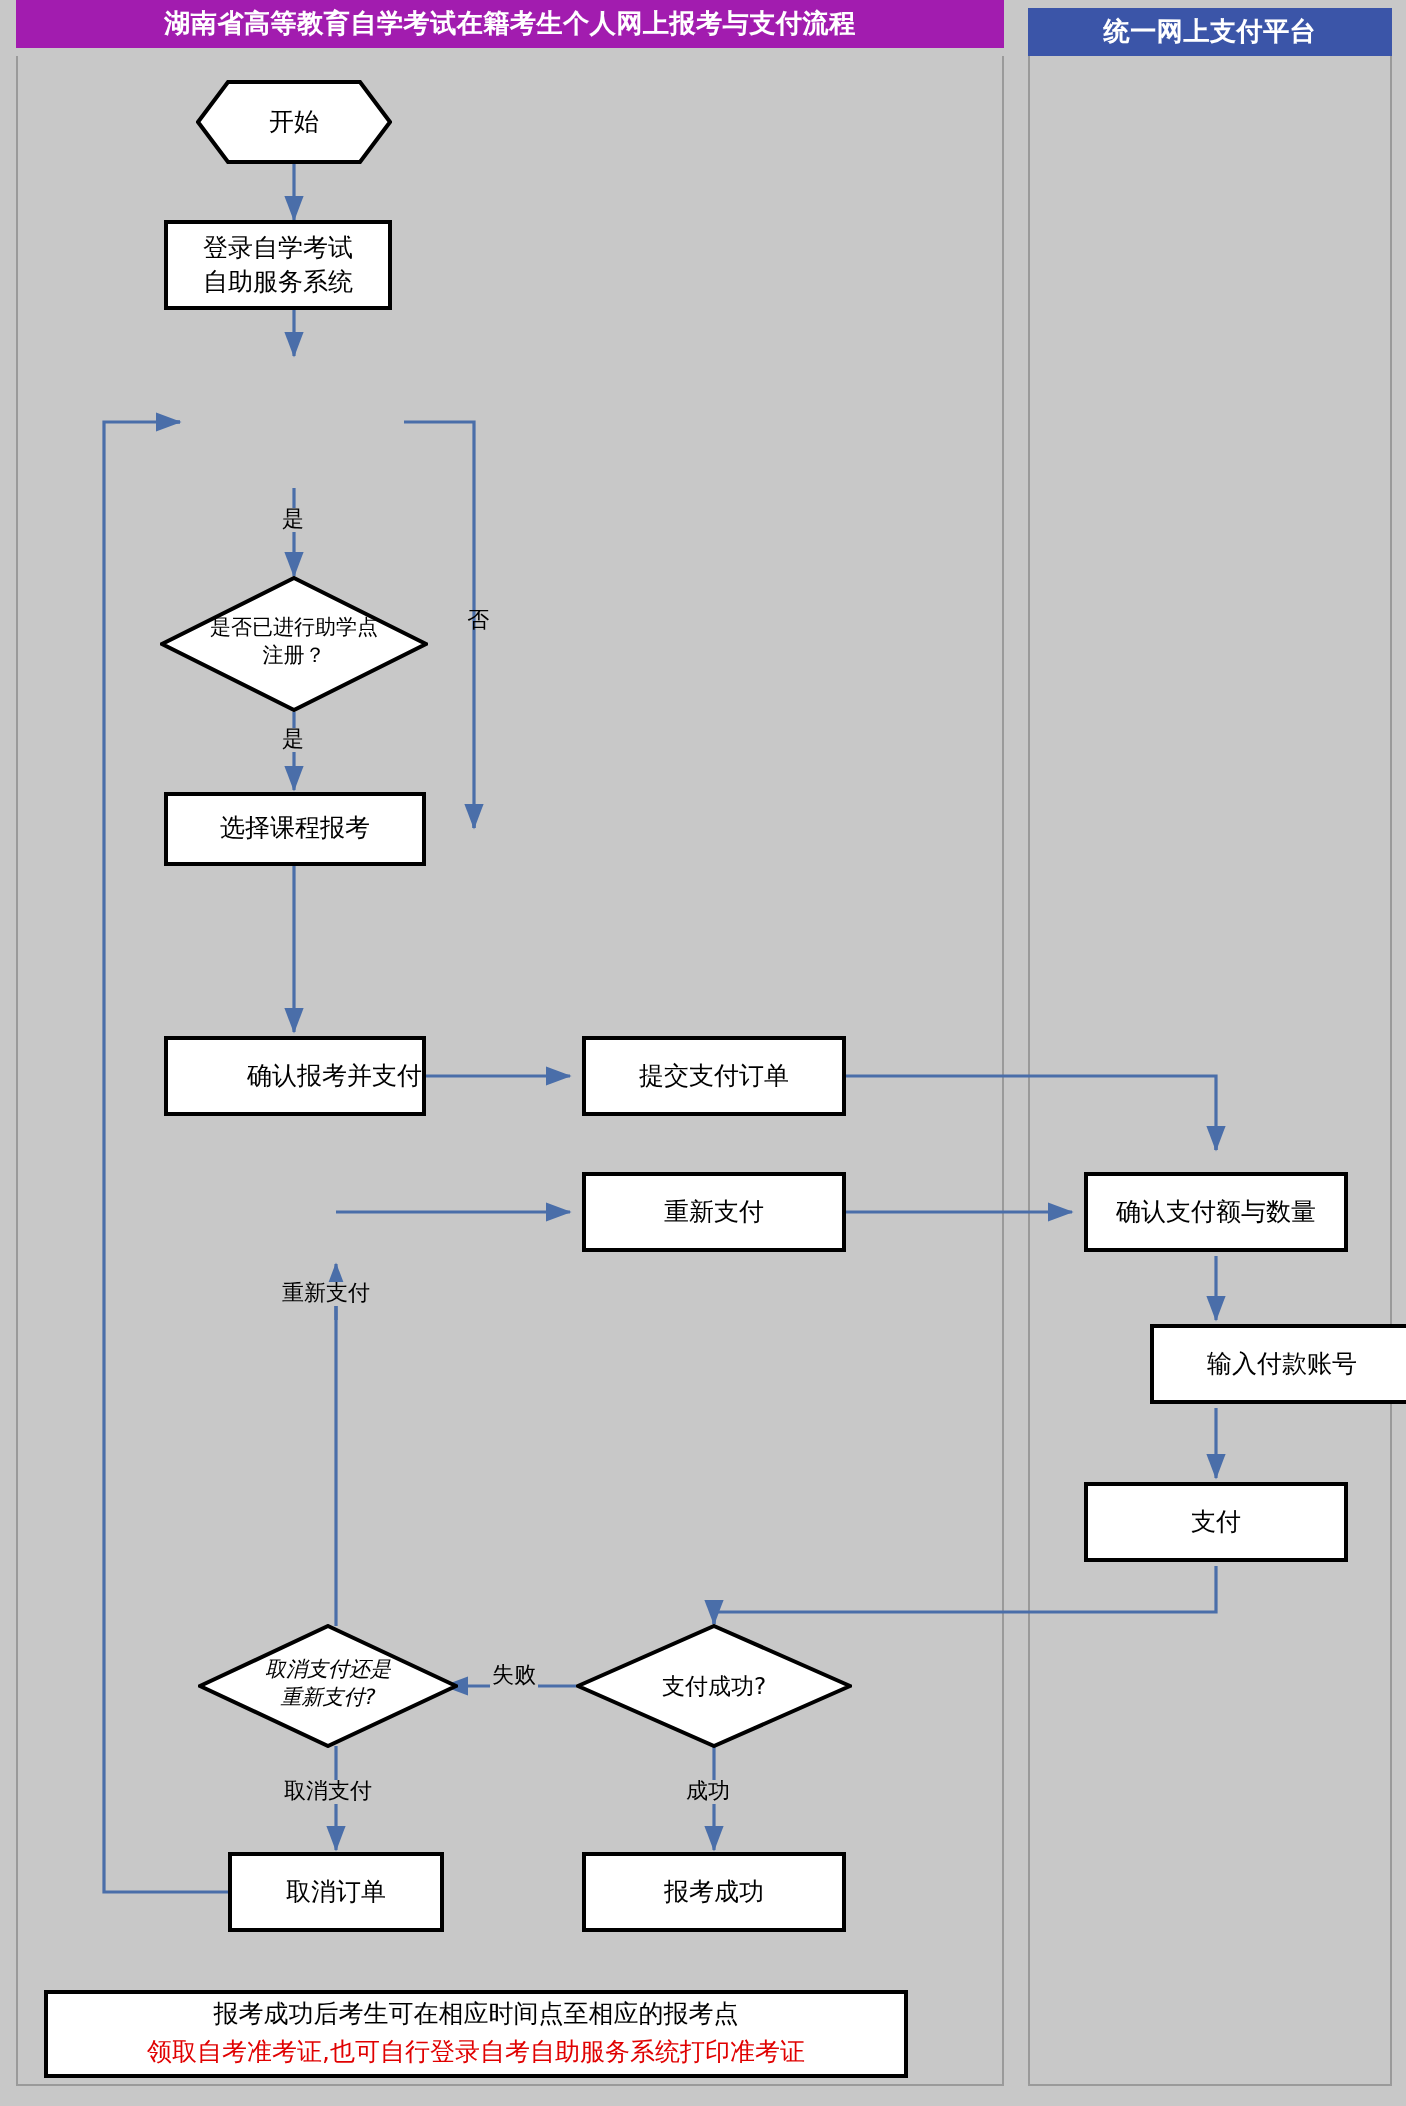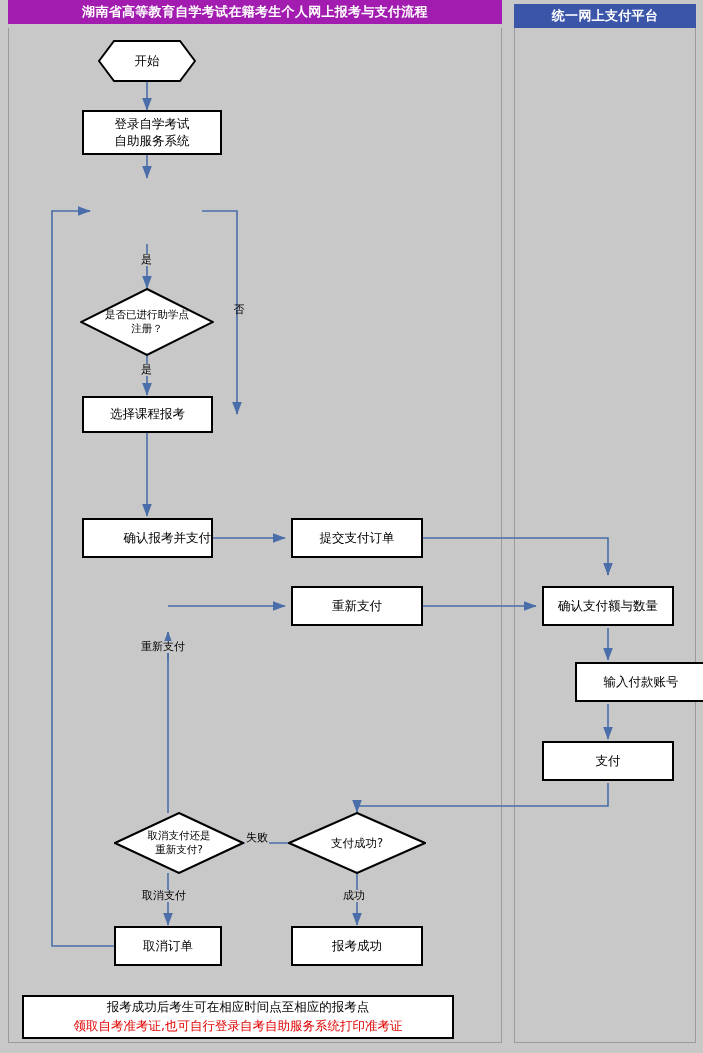--- a/index.html
+++ b/index.html
@@ -232,21 +232,21 @@
     </g>
   </svg>
 
   <div class="hex-wrap" style="left:98px; top:40px; width:98px; height:42px;">
     <svg width="98" height="42" viewBox="0 0 98 42">
       <polygon points="16,1 82,1 97,21 82,41 16,41 1,21" fill="#ffffff" stroke="#000000" stroke-width="2"></polygon>
     </svg>
     <div class="hex-label">开始</div>
   </div>
 
-  <div class="node rect" style="left:82px; top:110px; width:140px; height:45px; flex-direction:column;">
+  <div class="node rect" style="left:82px; top:110px; width:114px; height:45px; flex-direction:column;">
     <span style="white-space:pre-line;">登录自学考试
 自助服务系统</span>
   </div>
 
 
   <div class="diamond-wrap" style="left:80px; top:288px; width:134px; height:68px;">
     <svg width="134" height="68" viewBox="0 0 134 68">
       <polygon points="67,1 133,34 67,67 1,34" fill="#ffffff" stroke="#000000" stroke-width="2"></polygon>
     </svg>
     <div class="diamond-label" style="white-space:pre-line; font-size:10.5px;">是否已进行助学点
@@ -281,21 +281,21 @@
     <span>支付</span>
   </div>
 
   <div class="diamond-wrap" style="left:288px; top:812px; width:138px; height:62px;">
     <svg width="138" height="62" viewBox="0 0 138 62">
       <polygon points="69,1 137,31 69,61 1,31" fill="#ffffff" stroke="#000000" stroke-width="2"></polygon>
     </svg>
     <div class="diamond-label">支付成功?</div>
   </div>
 
-  <div class="diamond-wrap" style="left:114px; top:812px; width:130px; height:62px;">
+  <div class="diamond-wrap" style="left:99px; top:812px; width:130px; height:62px;font-style:italic;">
     <svg width="130" height="62" viewBox="0 0 130 62">
       <polygon points="65,1 129,31 65,61 1,31" fill="#ffffff" stroke="#000000" stroke-width="2"></polygon>
     </svg>
     <div class="diamond-label" style="white-space:pre-line; font-size:10.5px;">取消支付还是
 重新支付?</div>
   </div>
 
   <div class="node rect" style="left:114px; top:926px; width:108px; height:40px;">
     <span>取消订单</span>
   </div>

